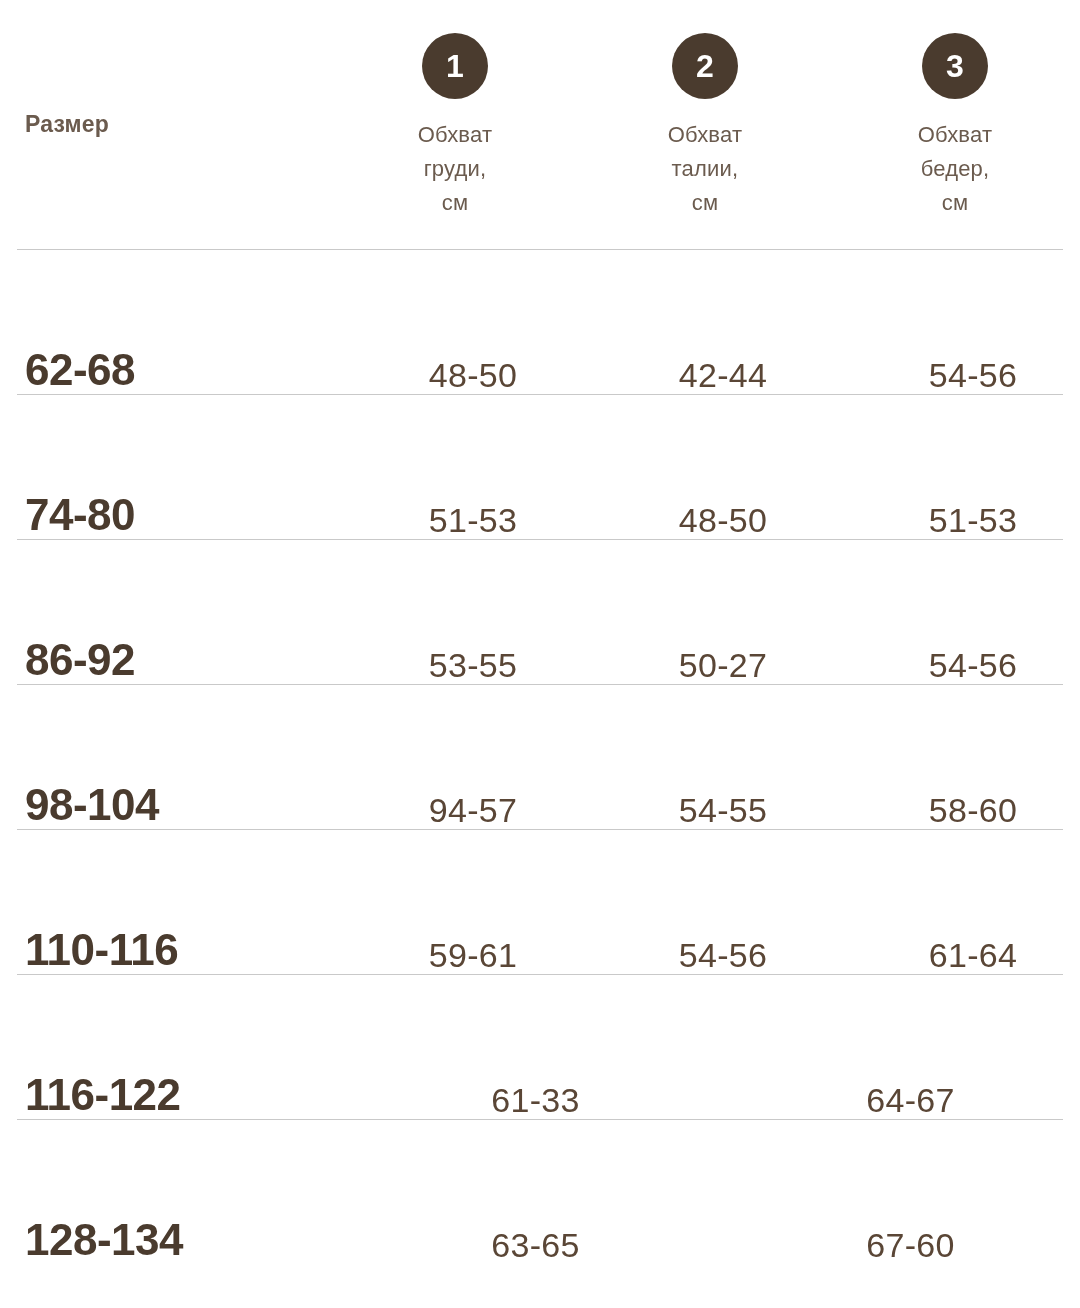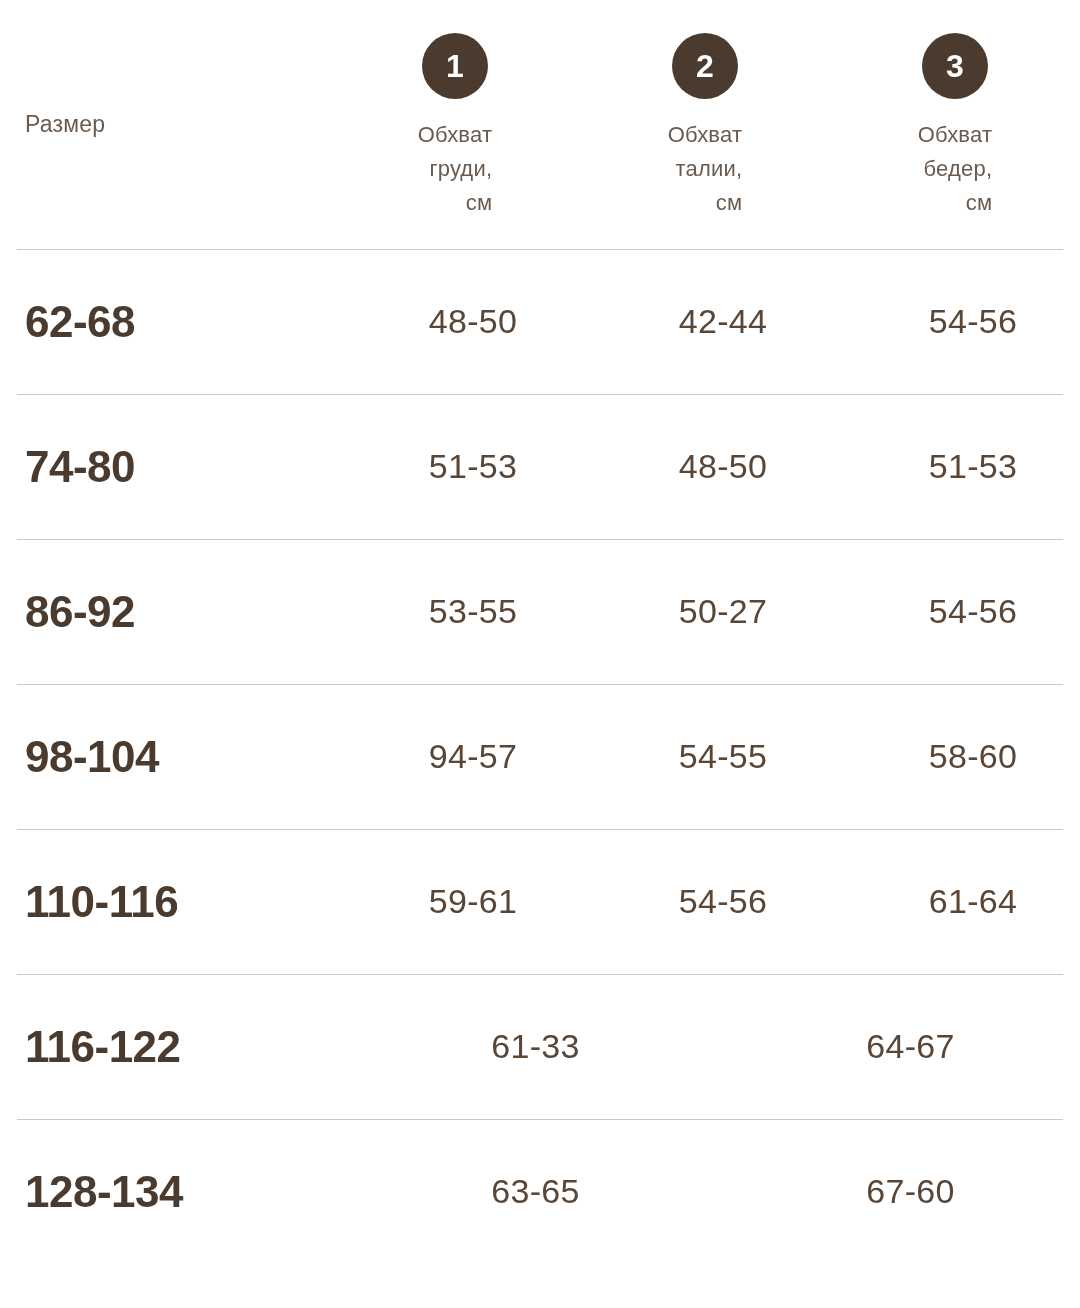--- a/index.html
+++ b/index.html
@@ -36,21 +36,21 @@
     width: 330px;
     flex: 0 0 330px;
     display: flex;
     align-items: center;
     padding-left: 25px;
     box-sizing: border-box;
   }
 
   .size-head-label {
     font-size: 23px;
-    font-weight: 400;
+    font-weight: 700;
     color: #6b5b4e;
     letter-spacing: 0.2px;
     line-height: 1.2;
   }
 
   .col-measure-head {
     flex: 1 1 0;
     display: flex;
     flex-direction: column;
     align-items: center;
@@ -72,38 +72,38 @@
     line-height: 1;
     flex: 0 0 auto;
   }
 
   .measure-head-label {
     margin-top: 19px;
     font-size: 22px;
     font-weight: 300;
     color: #6b5b4e;
     line-height: 34px;
-    text-align: right;
+    text-align: center;
     white-space: pre-line;
     letter-spacing: 0.2px;
   }
 
   
   .divider {
     position: relative;
     height: 1px;
     margin: 0 17px 0 17px;
     background: #c9c9c9;
   }
 
   
   .table-row {
     display: flex;
     flex-direction: row;
-    align-items: center;
+    align-items: flex-end;
     height: 144px;
     gap: 36px;
   }
 
   .cell-size {
     width: 330px;
     flex: 0 0 330px;
     padding-left: 25px;
     box-sizing: border-box;
     font-size: 44px;

